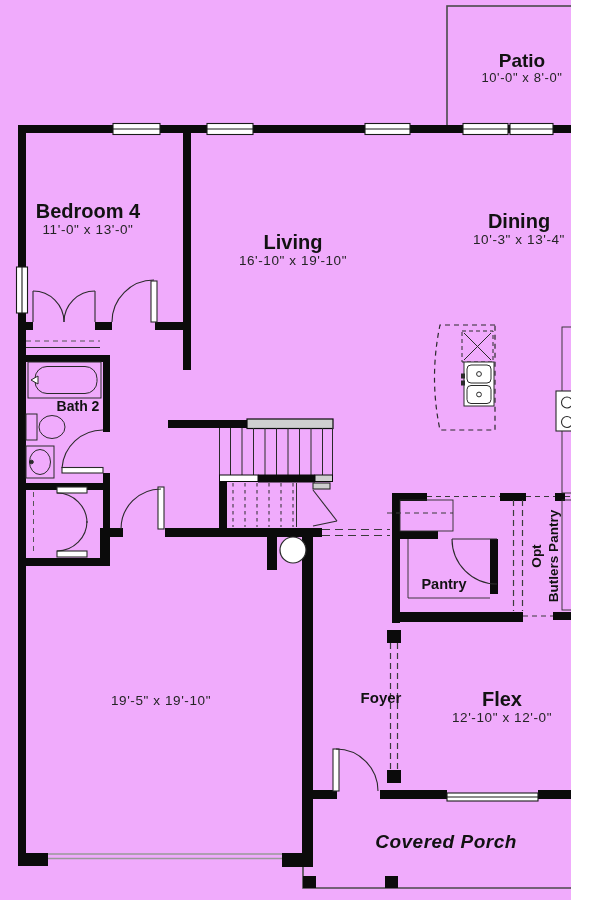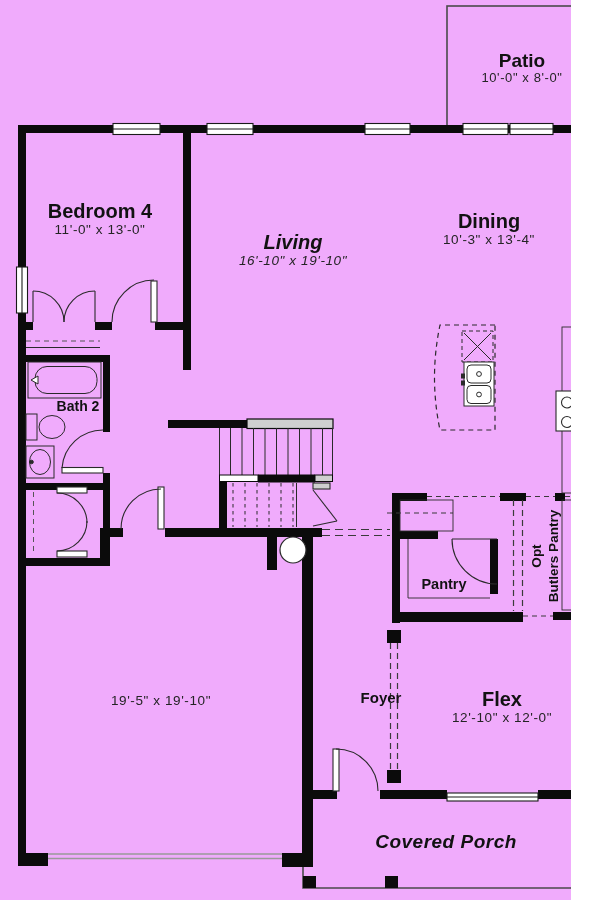--- a/index.html
+++ b/index.html
@@ -289,31 +289,31 @@
 
       <path d="M408,539 L408,598 L490,598" stroke-width="0.9"></path>
     </g>
   </svg>
 
   <div class="room-label sz-lg" style="left:522px;top:68px;">
     <span class="room-name" style="font-size:19px;">Patio</span>
     <span class="room-dims" style="font-size:13px;">10'-0" x 8'-0"</span>
   </div>
 
-  <div class="room-label sz-lg" style="left:100px;top:219px;">
+  <div class="room-label sz-lg" style="left:88px;top:219px;">
     <span class="room-name">Bedroom 4</span>
     <span class="room-dims">11'-0" x 13'-0"</span>
   </div>
 
-  <div class="room-label sz-lg" style="left:293px;top:250px;font-style:italic;">
+  <div class="room-label sz-lg" style="left:293px;top:250px;">
     <span class="room-name">Living</span>
     <span class="room-dims">16'-10" x 19'-10"</span>
   </div>
 
-  <div class="room-label sz-lg" style="left:489px;top:229px;">
+  <div class="room-label sz-lg" style="left:519px;top:229px;">
     <span class="room-name">Dining</span>
     <span class="room-dims">10'-3" x 13'-4"</span>
   </div>
 
   <div class="room-label sz-sm" style="left:78px;top:407px;">
     <span class="room-name">Bath 2</span>
   </div>
 
 
   <div class="room-label sz-sm" style="left:444px;top:584px;">

